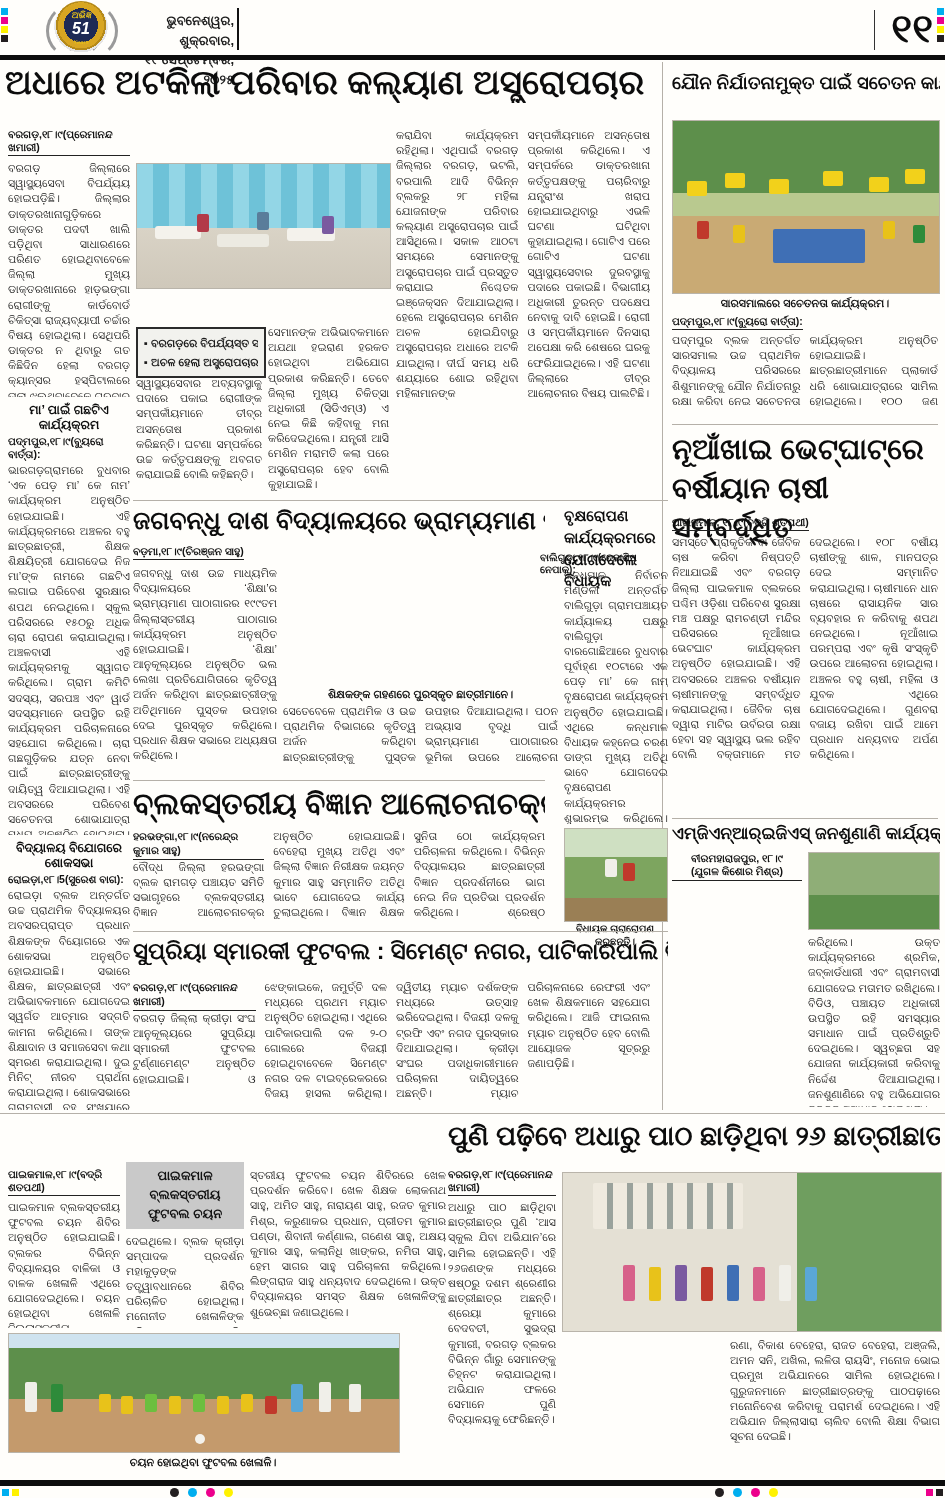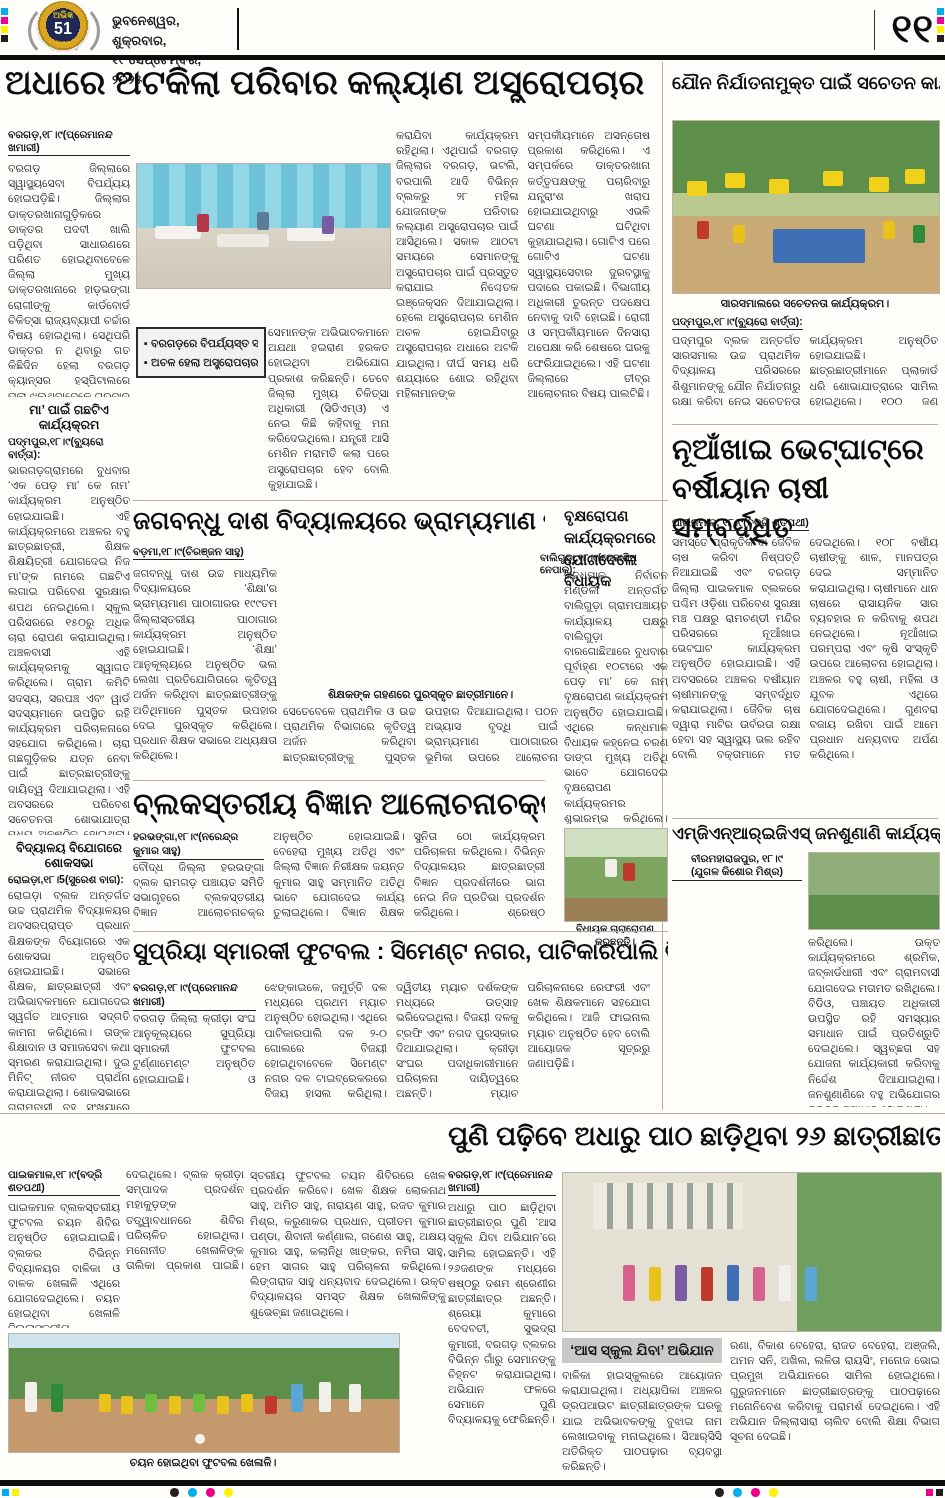--- a/index.html
+++ b/index.html
@@ -31,21 +31,21 @@
   .ph-placards{background:
      linear-gradient(180deg,#5d8f4b 0 42%, #b9c98f 42% 55%, #c9aa74 55% 100%);}
   .ph-class{background:linear-gradient(180deg,#d7ddd8 0 64%, #bdb4a4 64% 100%);}
   .ph-plant{background:linear-gradient(180deg,#cfe0c2 0 30%, #7da55f 30% 75%, #9a7f55 75% 100%);}
   .ph-green{background:linear-gradient(180deg,#8fae77 0 55%, #5d8f4b 55% 100%);}
   .ph-school{background:linear-gradient(90deg,#e4e0d4 0 62%, #6f9e5f 62% 100%),
      linear-gradient(180deg,#dfe8ea 0 100%);}
   .ph-team{background:linear-gradient(180deg,#cfe3ef 0 12%, #5d8f4b 12% 55%, #c49a6c 55% 100%);}
   .banner-red{position:absolute;background:#c23b2e;color:#ffffff;font-size:8px;font-weight:bold;
      text-align:center;line-height:14px;white-space:nowrap;overflow:hidden;}
-  .logo-outer{position:absolute;left:14px;top:1px;width:100px;height:54px;}
+  .logo-outer{position:absolute;left:32px;top:1px;width:100px;height:54px;font-style:italic;}
   .logo-ring{position:absolute;left:22px;top:0;width:54px;height:54px;border-radius:50%;
      background:radial-gradient(circle at 50% 45%, #1e2a55 0 17px, #d8a622 17px 23px, #b58a1a 23px 25px, #e6e6e6 25px 27px, transparent 27px);}
   .logo-arcL,.logo-arcR{position:absolute;top:2px;width:50px;height:50px;border-radius:50%;border:3px solid #9a9a9a;border-color:#9a9a9a transparent;}
   .logo-arcL{left:14px;transform:rotate(90deg);}
   .logo-arcR{left:30px;transform:rotate(90deg);}
   .logo-txt{position:absolute;width:54px;left:22px;text-align:center;color:#fff;}
 </style>
 </head>
 <body>
 
@@ -61,21 +61,21 @@
   <div class="sq" style="right:1px;top:35px;background:#231f20"></div>
 
   <div class="logo-outer">
     <div class="logo-arcL"></div>
     <div class="logo-arcR"></div>
     <div class="logo-ring"></div>
     <div class="logo-txt" style="top:9px;font-size:9px;color:#e8c21a;font-weight:bold">ଅଭିଜ୍ଞ</div>
     <div class="logo-txt" style="top:19px;font-size:16px;font-weight:bold">51</div>
     <div class="logo-txt" style="top:38px;font-size:6px;color:#e8c21a">Years</div>
   </div>
-  <div class="abs" style="left:112px;top:11px;width:122px;text-align:left;font-weight:bold;font-size:13px;line-height:1.5">
+  <div class="abs" style="left:112px;top:11px;width:122px;text-align:right;font-weight:bold;font-size:13px;line-height:1.5">
     <div>ଭୁବନେଶ୍ୱର, ଶୁକ୍ରବାର,</div>
     <div>୧୯ ସେପ୍ଟେମ୍ବର, ୨୦୨୫</div>
   </div>
   <div class="abs" style="left:237px;top:8px;width:2px;height:42px;background:#111"></div>
   <div class="abs" style="right:70px;top:10px;width:1.5px;height:40px;background:#333"></div>
   <div class="abs hl" style="right:12px;top:4px;font-size:40px">୧୧</div>
   <div class="abs" style="left:0;top:55px;width:945px;height:5px;background:#0d0d0d"></div>
 
   <div class="abs hl" style="left:5px;top:62px;width:665px;font-size:34px;white-space:nowrap;overflow:hidden">ଅଧାରେ ଅଟକିଲା ପରିବାର କଲ୍ୟାଣ ଅସ୍ତ୍ରୋପଚାର</div>
 
@@ -96,20 +96,21 @@
     <div class="chip" style="left:150px;top:64px;width:48px;height:13px;background:#f4f2ec;border-radius:3px"></div>
     <div class="chip" style="left:60px;top:50px;background:#b23a48"></div>
     <div class="chip" style="left:120px;top:48px;background:#5a7d9a"></div>
     <div class="chip" style="left:185px;top:52px;background:#7a5aa0"></div>
   </div>
 
   <div class="abs bulletbox" style="left:136px;top:327px;width:114px">
     <div class="bline"><span>▪ </span><span>ବରଗଡ଼ରେ ବିପର୍ଯ୍ୟସ୍ତ ସ୍ୱାସ୍ଥ୍ୟସେବା</span></div>
     <div class="bline"><span>▪ </span><span>ଅଚଳ ହେଲା ଅସ୍ତ୍ରୋପଚାର ମେଶିନ</span></div>
   </div>
+  <div class="abs bodytext" style="left:136px;top:376px;width:126px;height:122px">ସ୍ୱାସ୍ଥ୍ୟସେବାର ଅବ୍ୟବସ୍ଥାକୁ ପଦାରେ ପକାଇ ରୋଗୀଙ୍କ ସମ୍ପର୍କୀୟମାନେ ତୀବ୍ର ଅସନ୍ତୋଷ ପ୍ରକାଶ କରିଛନ୍ତି। ଘଟଣା ସମ୍ପର୍କରେ ଉଚ୍ଚ କର୍ତ୍ତୃପକ୍ଷଙ୍କୁ ଅବଗତ କରାଯାଇଛି ବୋଲି କହିଛନ୍ତି।</div>
   <div class="abs bodytext" style="left:268px;top:325px;width:121px;height:173px">ସେମାନଙ୍କ ଅଭିଭାବକମାନେ ଅଯଥା ହଇରାଣ ହରକତ ହୋଇଥିବା ଅଭିଯୋଗ ପ୍ରକାଶ କରିଛନ୍ତି। ତେବେ ଜିଲ୍ଲା ମୁଖ୍ୟ ଚିକିତ୍ସା ଅଧିକାରୀ (ସିଡିଏମ୍‌ଓ) ଏ ନେଇ କିଛି କହିବାକୁ ମନା କରିଦେଇଥିଲେ। ଯନ୍ତ୍ରୀ ଆସି ମେଶିନ ମରାମତି କଲା ପରେ ଅସ୍ତ୍ରୋପଚାର ହେବ ବୋଲି କୁହାଯାଇଛି।</div>
   <div class="abs bodytext cols2" style="left:396px;top:128px;width:254px;height:370px">କରାଯିବା କାର୍ଯ୍ୟକ୍ରମ ରହିଥିଲା। ଏଥିପାଇଁ ବରଗଡ଼ ଜିଲ୍ଲାର ବରଗଡ଼, ଭଟଲି, ବରପାଲି ଆଦି ବିଭିନ୍ନ ବ୍ଲକରୁ ୨୮ ମହିଳା ଯୋଜନାଙ୍କ ପରିବାର କଲ୍ୟାଣ ଅସ୍ତ୍ରୋପଚାର ପାଇଁ ଆସିଥିଲେ। ସକାଳ ଆଠଟା ସମୟରେ ସେମାନଙ୍କୁ ଅସ୍ତ୍ରୋପଚାର ପାଇଁ ପ୍ରସ୍ତୁତ କରାଯାଇ ନିଶ୍ଚେତକ ଇଞ୍ଜେକ୍ସନ ଦିଆଯାଇଥିଲା। ହେଲେ ଅସ୍ତ୍ରୋପଚାର ମେଶିନ ଅଚଳ ହୋଇଯିବାରୁ ଅସ୍ତ୍ରୋପଚାର ଅଧାରେ ଅଟକି ଯାଇଥିଲା। ଦୀର୍ଘ ସମୟ ଧରି ଶଯ୍ୟାରେ ଶୋଇ ରହିଥିବା ମହିଳାମାନଙ୍କ ସମ୍ପର୍କୀୟମାନେ ଅସନ୍ତୋଷ ପ୍ରକାଶ କରିଥିଲେ। ଏ ସମ୍ପର୍କରେ ଡାକ୍ତରଖାନା କର୍ତ୍ତୃପକ୍ଷଙ୍କୁ ପଚାରିବାରୁ ଯନ୍ତ୍ରାଂଶ ଖରାପ ହୋଇଯାଇଥିବାରୁ ଏଭଳି ଘଟଣା ଘଟିଥିବା କୁହାଯାଇଥିଲା। ଗୋଟିଏ ପରେ ଗୋଟିଏ ଘଟଣା ସ୍ୱାସ୍ଥ୍ୟସେବାର ଦୁରବସ୍ଥାକୁ ପଦାରେ ପକାଇଛି। ବିଭାଗୀୟ ଅଧିକାରୀ ତୁରନ୍ତ ପଦକ୍ଷେପ ନେବାକୁ ଦାବି ହୋଇଛି। ରୋଗୀ ଓ ସମ୍ପର୍କୀୟମାନେ ଦିନସାରା ଅପେକ୍ଷା କରି ଶେଷରେ ଘରକୁ ଫେରିଯାଇଥିଲେ। ଏହି ଘଟଣା ଜିଲ୍ଲାରେ ତୀବ୍ର ଆଲୋଚନାର ବିଷୟ ପାଲଟିଛି।</div>
 
   <div class="rule-v" style="left:662px;top:62px;height:1048px"></div>
 
   <div class="abs hl" style="left:672px;top:73px;width:268px;font-size:18px;white-space:nowrap;overflow:hidden">ଯୌନ ନିର୍ଯାତନାମୁକ୍ତ ପାଇଁ ସଚେତନ କାର୍ଯ୍ୟକ୍ରମ</div>
   <div class="photo ph-placards" style="left:672px;top:120px;width:266px;height:172px">
     <div class="chip" style="left:14px;top:60px;width:20px;height:15px;background:#f2d11b"></div>
     <div class="chip" style="left:52px;top:52px;width:20px;height:15px;background:#f2d11b"></div>
     <div class="chip" style="left:96px;top:58px;width:20px;height:15px;background:#f2d11b"></div>
@@ -181,20 +182,24 @@
     </div>
   </div>
 
   <div class="rule-h" style="left:0;top:1113px;width:945px"></div>
 
   <div class="abs" style="left:8px;top:1168px;width:112px;height:160px;overflow:hidden">
     <div class="byline"><span class="ul">ପାଇକମାଳ,୧୮।୯(ବଦ୍ରି ଶତପଥୀ)</span></div>
     <div class="bodytext" style="height:138px;margin-top:4px">ପାଇକମାଳ ବ୍ଲକସ୍ତରୀୟ ଫୁଟବଲ ଚୟନ ଶିବିର ଅନୁଷ୍ଠିତ ହୋଇଯାଇଛି। ବ୍ଲକର ବିଭିନ୍ନ ବିଦ୍ୟାଳୟର ବାଳିକା ଓ ବାଳକ ଖେଳାଳି ଏଥିରେ ଯୋଗଦେଇଥିଲେ। ଚୟନ ହୋଇଥିବା ଖେଳାଳି ଜିଲ୍ଲାସ୍ତରୀୟ ପ୍ରତିଯୋଗିତାରେ ଭାଗ ନେବେ ବୋଲି ଜଣାଯାଇଛି।</div>
   </div>
   <div class="abs" style="left:126px;top:1162px;width:118px;height:166px;overflow:hidden">
+    <div class="graybox" style="font-size:13px;padding:5px 2px;line-height:1.45">
+      <div>ପାଇକମାଳ ବ୍ଲକସ୍ତରୀୟ</div>
+      <div>ଫୁଟବଲ ଚୟନ</div>
+    </div>
     <div class="bodytext" style="height:108px;margin-top:5px">ଦେଇଥିଲେ। ବ୍ଲକ କ୍ରୀଡ଼ା ସମ୍ପାଦକ ପ୍ରଦର୍ଶନ ମହାକୁଡ଼ଙ୍କ ତତ୍ତ୍ୱାବଧାନରେ ଶିବିର ପରିଚାଳିତ ହୋଇଥିଲା। ମନୋନୀତ ଖେଳାଳିଙ୍କ ତାଲିକା ପ୍ରକାଶ ପାଇଛି। ଖେଳାଳିଙ୍କୁ କିଟ୍ ପ୍ରଦାନ କରାଯାଇଥିଲା।</div>
   </div>
   <div class="abs bodytext" style="left:250px;top:1168px;width:196px;height:160px">ସ୍ତରୀୟ ଫୁଟବଲ ଚୟନ ଶିବିରରେ ଖେଳ ପ୍ରଦର୍ଶନ କରିବେ। ଖେଳ ଶିକ୍ଷକ ଲୋକନାଥ ସାହୁ, ଅମିତ ସାହୁ, ନାରାୟଣ ସାହୁ, ରଜତ କୁମାର ମିଶ୍ର, କରୁଣାକର ପ୍ରଧାନ, ପ୍ରୀତମ କୁମାର ପଣ୍ଡା, ଶିବାନୀ କର୍ଣ୍ଣାଲ, ଗଣେଶ ସାହୁ, ଅକ୍ଷୟ କୁମାର ସାହୁ, କଲାନିଧି ଖାଙ୍କର, ନମିତା ସାହୁ, ହେମ ସାଗର ସାହୁ ପରିଚାଳନା କରିଥିଲେ। ଲିଙ୍ଗରାଜ ସାହୁ ଧନ୍ୟବାଦ ଦେଇଥିଲେ। ଉକ୍ତ ବିଦ୍ୟାଳୟର ସମସ୍ତ ଶିକ୍ଷକ ଖେଳାଳିଙ୍କୁ ଶୁଭେଚ୍ଛା ଜଣାଇଥିଲେ।</div>
   <div class="photo ph-team" style="left:8px;top:1333px;width:390px;height:118px">
     <div class="chip" style="left:16px;top:48px;height:30px;background:#f0efe9"></div>
     <div class="chip" style="left:42px;top:50px;height:28px;background:#2e8b3a"></div>
     <div class="chip" style="left:90px;top:60px;background:#e8c21a"></div>
     <div class="chip" style="left:112px;top:62px;background:#e8c21a"></div>
     <div class="chip" style="left:136px;top:60px;background:#6cbf3f"></div>
     <div class="chip" style="left:160px;top:62px;background:#e8c21a"></div>
@@ -218,24 +223,20 @@
     <div class="chip" style="left:30px;top:10px;width:150px;height:46px;background:repeating-linear-gradient(90deg,#efeadf 0 14px,#9aa29c 14px 20px)"></div>
     <div class="chip" style="left:60px;top:92px;height:36px;background:#d7618a"></div>
     <div class="chip" style="left:86px;top:94px;height:34px;background:#e8c21a"></div>
     <div class="chip" style="left:112px;top:92px;height:36px;background:#7a5aa0"></div>
     <div class="chip" style="left:138px;top:94px;height:34px;background:#c0392b"></div>
     <div class="chip" style="left:164px;top:92px;height:36px;background:#3f6fb5"></div>
     <div class="chip" style="left:190px;top:94px;height:34px;background:#d7618a"></div>
     <div class="chip" style="left:216px;top:92px;height:36px;background:#f0efe9"></div>
     <div class="chip" style="left:242px;top:94px;height:34px;background:#5aa7d6"></div>
   </div>
-  <div class="abs" style="left:562px;top:1338px;width:160px;height:140px;overflow:hidden">
-    <div class="graybox" style="font-size:14px;padding:4px 2px">‘ଆସ ସ୍କୁଲ ଯିବା’ ଅଭିଯାନ</div>
-    <div class="bodytext" style="height:104px;margin-top:5px">ବାଳିକା ହାଇସ୍କୁଲରେ ଆୟୋଜନ କରାଯାଇଥିଲା। ଅଧ୍ୟାପିକା ଅଞ୍ଚଳର ଡ୍ରପଆଉଟ ଛାତ୍ରୀଛାତ୍ରଙ୍କ ଘରକୁ ଯାଇ ଅଭିଭାବକଙ୍କୁ ବୁଝାଇ ନାମ ଲେଖାଇବାକୁ ମନାଇଥିଲେ। ସିଆର୍‌ସିସି ଅତିରିକ୍ତ ପାଠପଢ଼ାର ବ୍ୟବସ୍ଥା କରିଛନ୍ତି।</div>
-  </div>
   <div class="abs bodytext" style="left:730px;top:1338px;width:210px;height:140px">ରଣା, ବିକାଶ ବେହେରା, ରାଜତ ବେହେରା, ଅଞ୍ଜଲି, ଅମନ ସନି, ଅଖିଲ, ଲଳିତା ରାୟସିଂ, ମନୋଜ ଭୋଇ ପ୍ରମୁଖ ଅଭିଯାନରେ ସାମିଲ ହୋଇଥିଲେ। ଗୁରୁଜନମାନେ ଛାତ୍ରୀଛାତ୍ରଙ୍କୁ ପାଠପଢ଼ାରେ ମନୋନିବେଶ କରିବାକୁ ପରାମର୍ଶ ଦେଇଥିଲେ। ଏହି ଅଭିଯାନ ଜିଲ୍ଲାସାରା ଚାଲିବ ବୋଲି ଶିକ୍ଷା ବିଭାଗ ସୂଚନା ଦେଇଛି।</div>
 
   <div class="abs" style="left:0;top:1480px;width:945px;height:6px;background:#0d0d0d"></div>
   <div class="sq" style="left:2px;top:1489px;background:#00aeef"></div>
   <div class="sq" style="left:12px;top:1489px;background:#fff200"></div>
   <div class="dot" style="left:170px;top:1488px;background:#231f20"></div>
   <div class="dot" style="left:188px;top:1488px;background:#00aeef"></div>
   <div class="dot" style="left:206px;top:1488px;background:#ec008c"></div>
   <div class="dot" style="left:224px;top:1488px;background:#fff200"></div>
   <div class="dot" style="left:715px;top:1488px;background:#231f20"></div>

